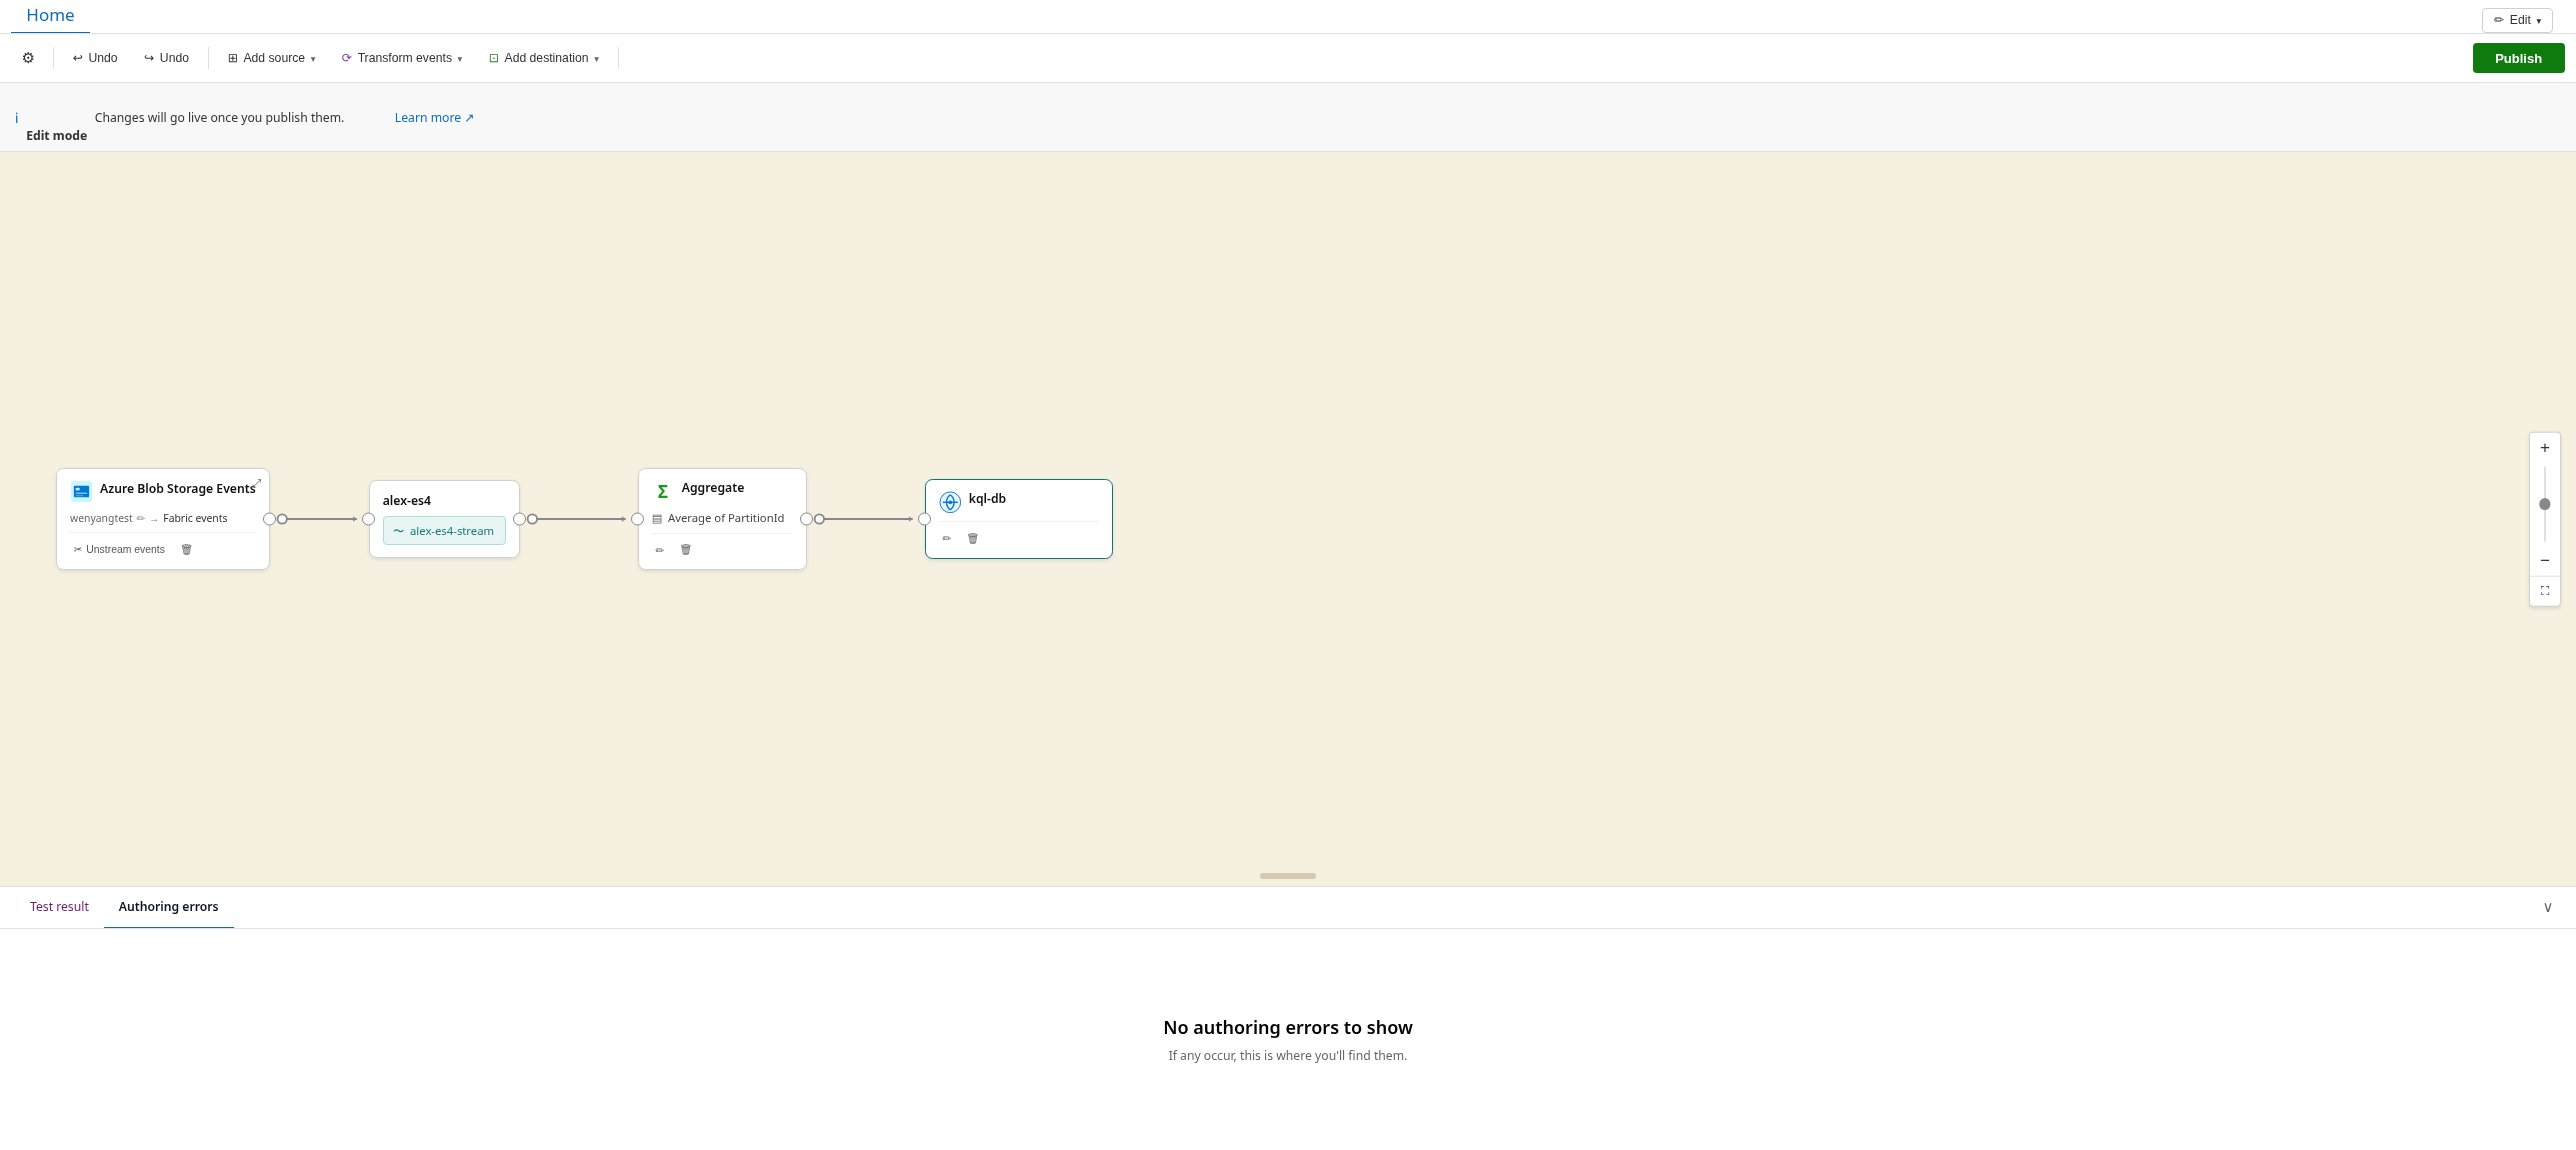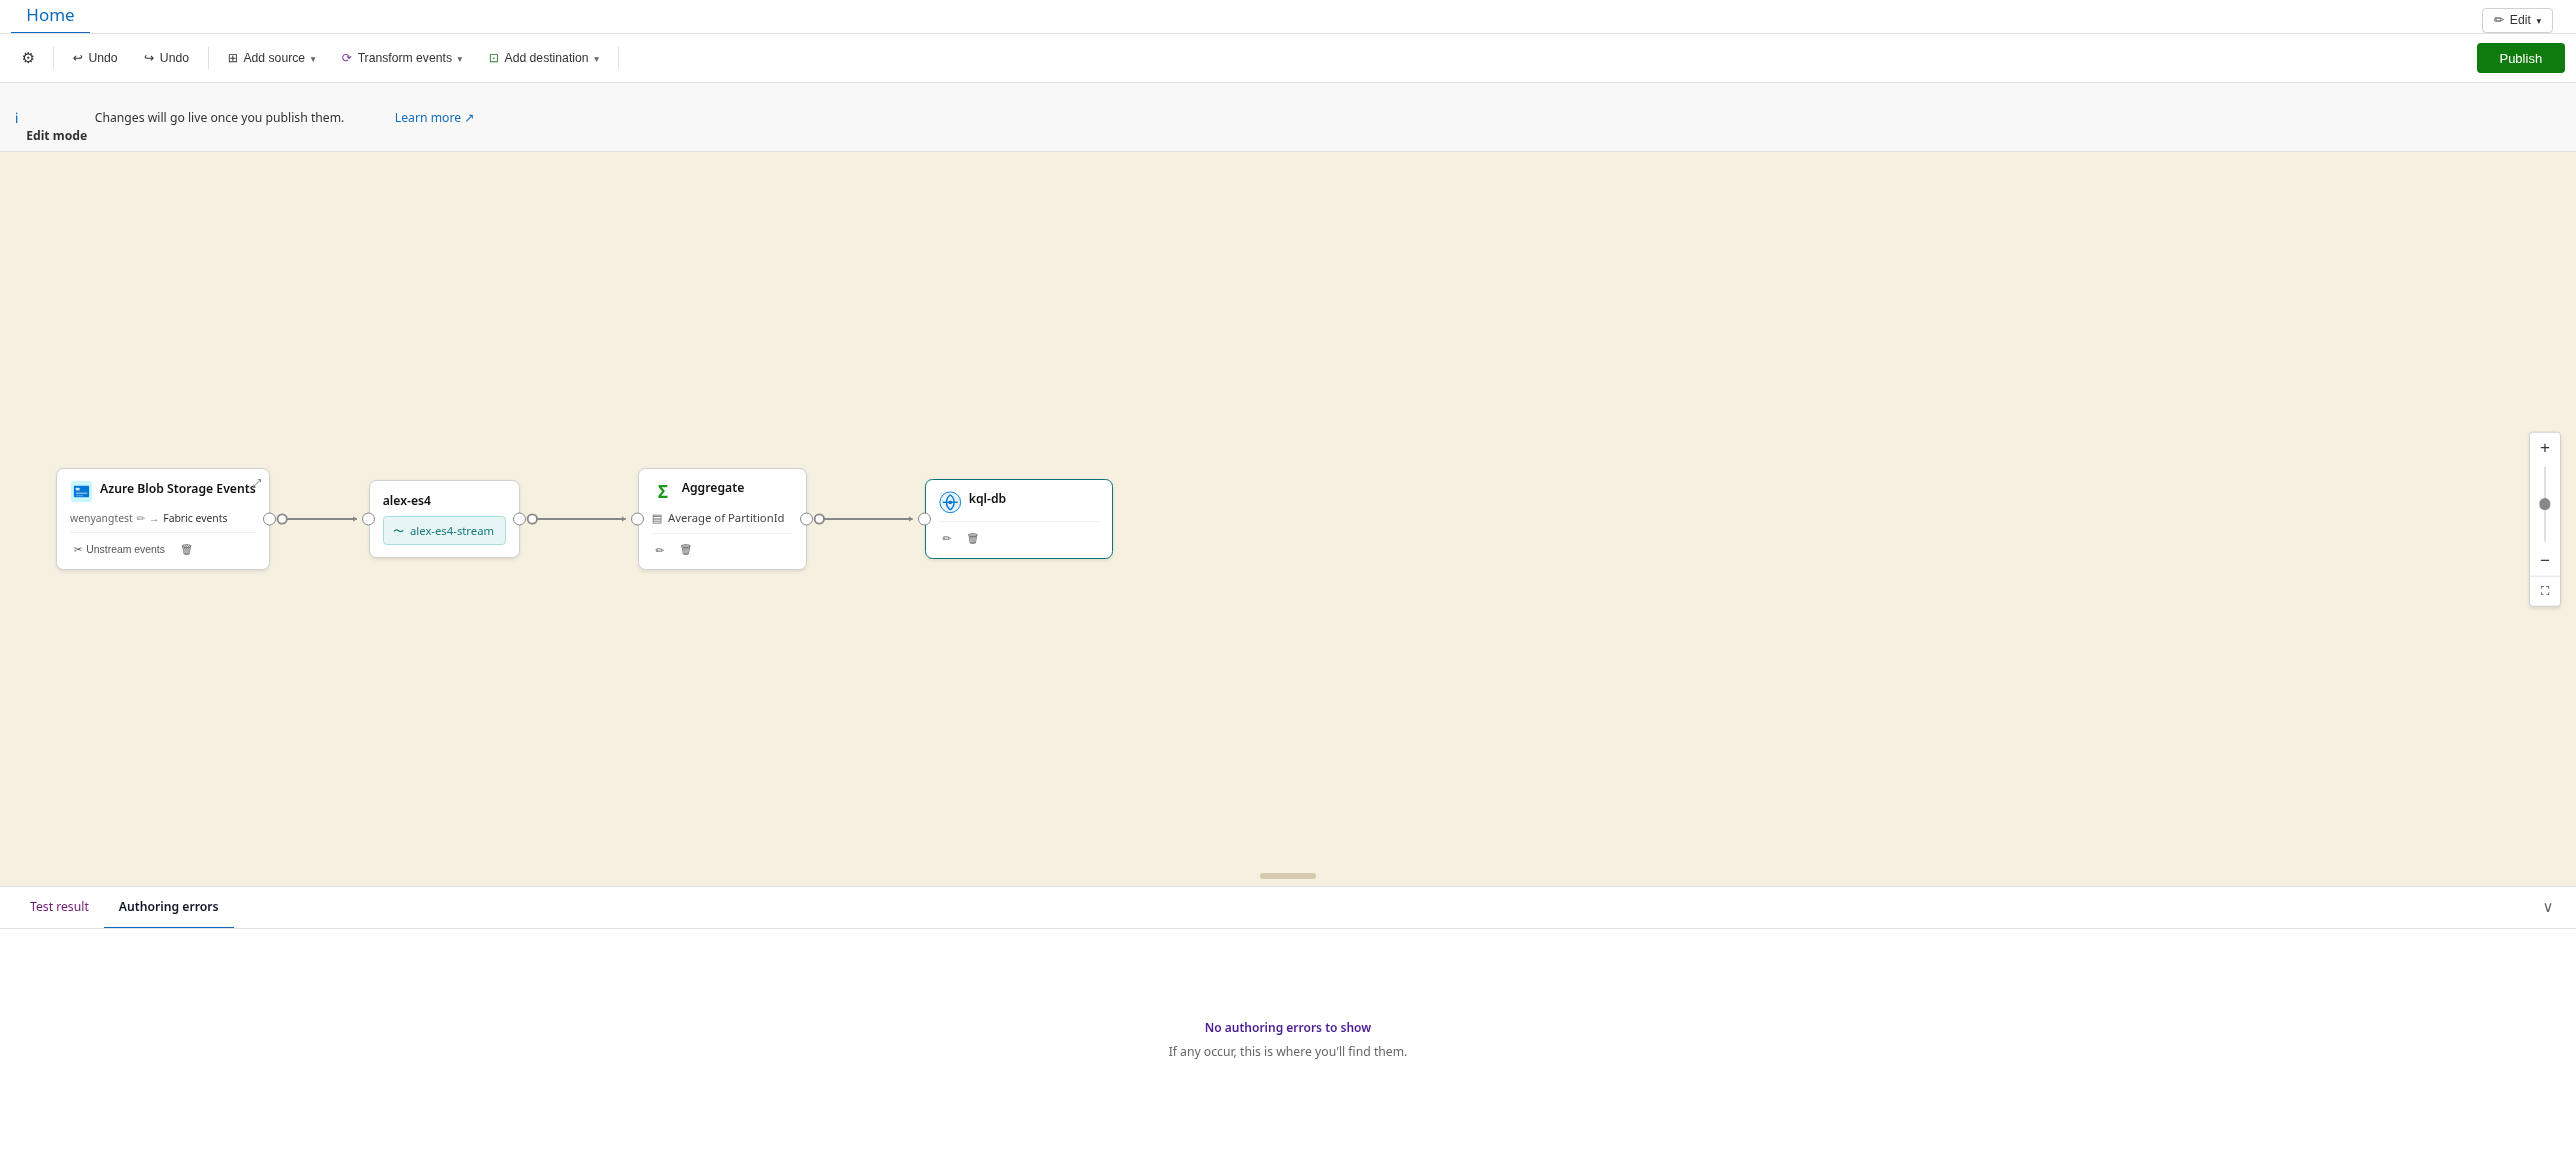--- a/index.html
+++ b/index.html
@@ -52,21 +52,21 @@
     .toolbar-divider { width: 0.9px; height: 22.6px; background: #e0e0e0; margin: 0 3.8px; }
     .toolbar-spacer { flex: 1; }
     .publish-btn {
       background: #0f7b0f;
       color: #fff;
       border: none;
       border-radius: 3.8px;
       padding: 7.5px 22.6px;
       font-size: 13px;
       cursor: pointer;
-      font-weight: 400;
+      font-weight: 700;
     }
     .gear-btn {
       display: flex;
       align-items: center;
       justify-content: center;
       width: 34px;
       height: 34px;
       border: none;
       background: transparent;
       cursor: pointer;
@@ -326,23 +326,23 @@
     }
     .panel-content {
       flex: 1;
       display: flex;
       flex-direction: column;
       align-items: center;
       justify-content: center;
       gap: 7.5px;
     }
     .no-errors-title {
-      font-size: 12px;
+      font-size: 18px;
       font-weight: 600;
-      color: #4c1d95;
+      color: #000000;
     }
     .no-errors-sub {
       font-size: 12.2px;
       color: #666;
     }
 
     
     .edit-top-btn {
       display: flex;
       align-items: center;

